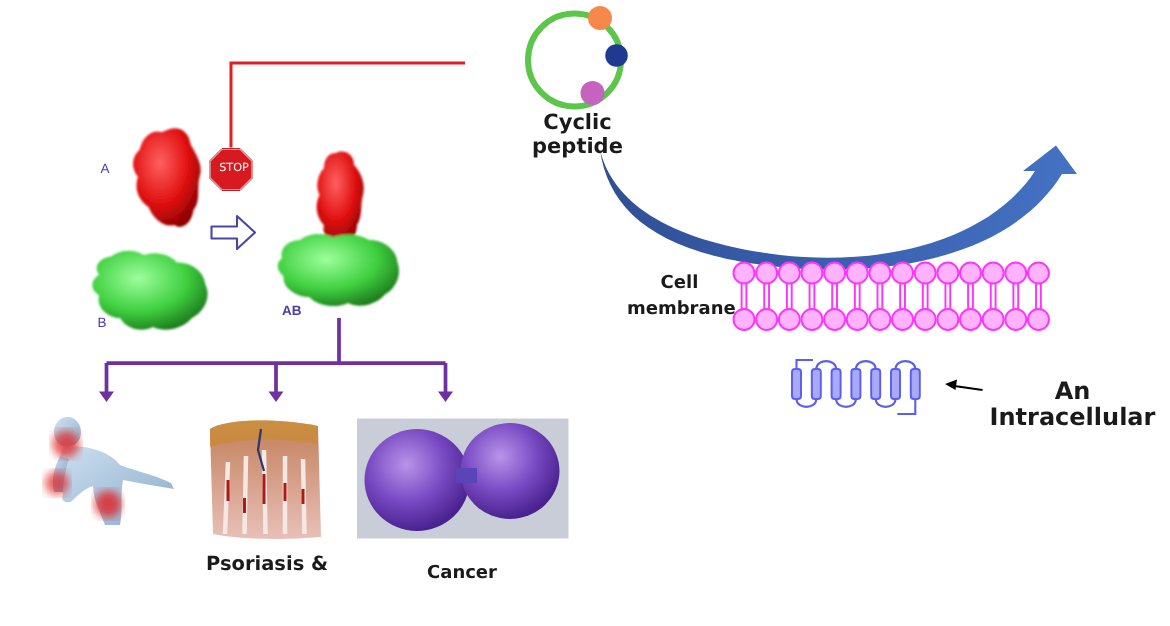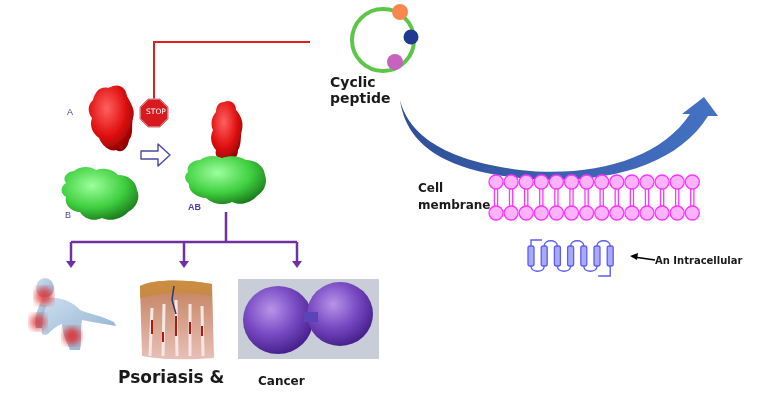--- a/index.html
+++ b/index.html
@@ -1,21 +1,21 @@
 <!DOCTYPE html>
 <html><head>
 <meta charset="utf-8">
 <style>
   html, body { margin: 0; padding: 0; background: #ffffff; }
   body { width: 780px; height: 417px; position: relative; overflow: hidden; font-family: "Liberation Sans", sans-serif; }
   .abs { position: absolute; }
   .lbl-bold { font-family: "DejaVu Sans", sans-serif; font-weight: bold; color: #1a1a1a; }
   .protein-label { font-family: "Liberation Sans", sans-serif; color: #4b3fa6; font-size: 9px; }
   svg { position: absolute; left: 0; top: 0; }
-  .center { text-align: left; }
+  .center { text-align: center; }
 </style>
 </head>
 <body>
 
 <svg width="780" height="417" viewBox="0 0 780 417">
   <defs>
     <radialGradient id="gradRed" cx="40%" cy="35%" r="70%">
       <stop offset="0%" stop-color="#ff6060"></stop>
       <stop offset="60%" stop-color="#e01010"></stop>
       <stop offset="100%" stop-color="#8c0000"></stop>
@@ -248,24 +248,24 @@
 
 <div class="abs protein-label" style="left:67px; top:107px;">A</div>
 <div class="abs protein-label" style="left:65px; top:210px;">B</div>
 <div class="abs protein-label" style="left:188px; top:202px;font-weight:bold;">AB</div>
 
 <div class="abs lbl-bold center" style="left:418px; top:180px; width:70px; font-size:12px; line-height:17px;">
   <div>Cell</div>
   <div>membrane</div>
 </div>
 
-<div class="abs lbl-bold center" style="left:655px; top:252px; width:120px; font-size:10px; line-height:17px;">
+<div class="abs lbl-bold center" style="left:655px; top:252px; width:120px; font-size:16px; line-height:17px;">
   <div>An Intracellular</div>
 </div>
 
 <div class="abs lbl-bold center" style="left:8px; top:368px; width:110px; font-size:12px; line-height:18px;">
 </div>
-<div class="abs lbl-bold center" style="left:118px; top:368px; width:120px; font-size:17px; line-height:18px;">
+<div class="abs lbl-bold center" style="left:118px; top:368px; width:120px; font-size:13px; line-height:18px;">
   <div>Psoriasis &amp;</div>
 </div>
 <div class="abs lbl-bold center" style="left:258px; top:372px; width:100px; font-size:12px; line-height:18px;">
   <div>Cancer</div>
 </div>
 
 </body></html>

